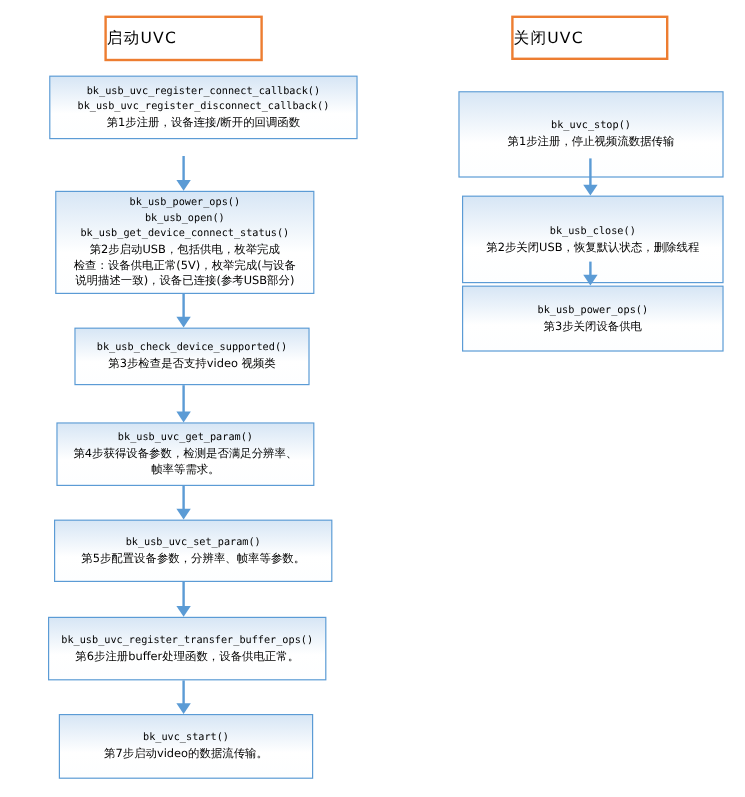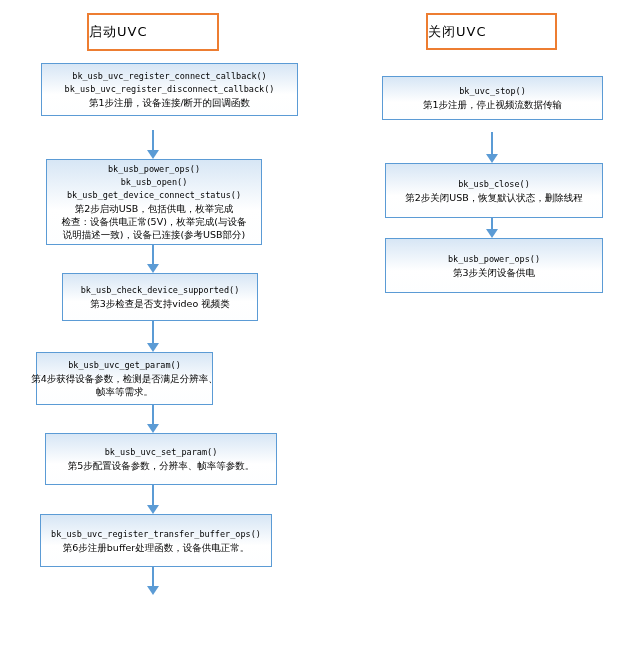--- a/index.html
+++ b/index.html
@@ -76,51 +76,55 @@
     <div class="ln cn">说明描述一致)，设备已连接(参考USB部分)</div>
   </div>
   <div class="arrow" style="left:147px;top:245px;height:28px"></div>
 
   <div class="node" style="left:62px;top:273px;width:196px;height:48px">
     <div class="ln code">bk_usb_check_device_supported()</div>
     <div class="ln cn">第3步检查是否支持video 视频类</div>
   </div>
   <div class="arrow" style="left:147px;top:321px;height:31px"></div>
 
-  <div class="node" style="left:36px;top:352px;width:177px;height:53px">
+  <div class="node" style="left:47px;top:352px;width:215px;height:53px">
     <div class="ln code">bk_usb_uvc_get_param()</div>
     <div class="ln cn">第4步获得设备参数，检测是否满足分辨率、</div>
     <div class="ln cn">帧率等需求。</div>
   </div>
   <div class="arrow" style="left:147px;top:405px;height:28px"></div>
 
   <div class="node" style="left:45px;top:433px;width:232px;height:52px">
     <div class="ln code">bk_usb_uvc_set_param()</div>
     <div class="ln cn">第5步配置设备参数，分辨率、帧率等参数。</div>
   </div>
   <div class="arrow" style="left:147px;top:485px;height:29px"></div>
 
   <div class="node" style="left:40px;top:514px;width:232px;height:53px">
     <div class="ln code">bk_usb_uvc_register_transfer_buffer_ops()</div>
     <div class="ln cn">第6步注册buffer处理函数，设备供电正常。</div>
   </div>
   <div class="arrow" style="left:147px;top:567px;height:28px"></div>
 
+  <div class="node" style="left:49px;top:595px;width:212px;height:54px">
+    <div class="ln code">bk_uvc_start()</div>
+    <div class="ln cn">第7步启动video的数据流传输。</div>
+  </div>
 
   <div class="title-box" style="left:426px;top:13px;width:131px;height:37px">
     <span>关闭UVC</span>
   </div>
 
-  <div class="node" style="left:382px;top:76px;width:221px;height:44px">
+  <div class="node" style="left:382px;top:76px;width:221px;height:72px">
     <div class="ln code">bk_uvc_stop()</div>
     <div class="ln cn">第1步注册，停止视频流数据传输</div>
   </div>
   <div class="arrow" style="left:486px;top:132px;height:31px"></div>
 
-  <div class="node" style="left:385px;top:163px;width:218px;height:55px">
+  <div class="node" style="left:385px;top:163px;width:218px;height:73px">
     <div class="ln code">bk_usb_close()</div>
     <div class="ln cn">第2步关闭USB，恢复默认状态，删除线程</div>
   </div>
   <div class="arrow" style="left:486px;top:218px;height:20px"></div>
 
   <div class="node" style="left:385px;top:238px;width:218px;height:55px">
     <div class="ln code">bk_usb_power_ops()</div>
     <div class="ln cn">第3步关闭设备供电</div>
   </div>
 

